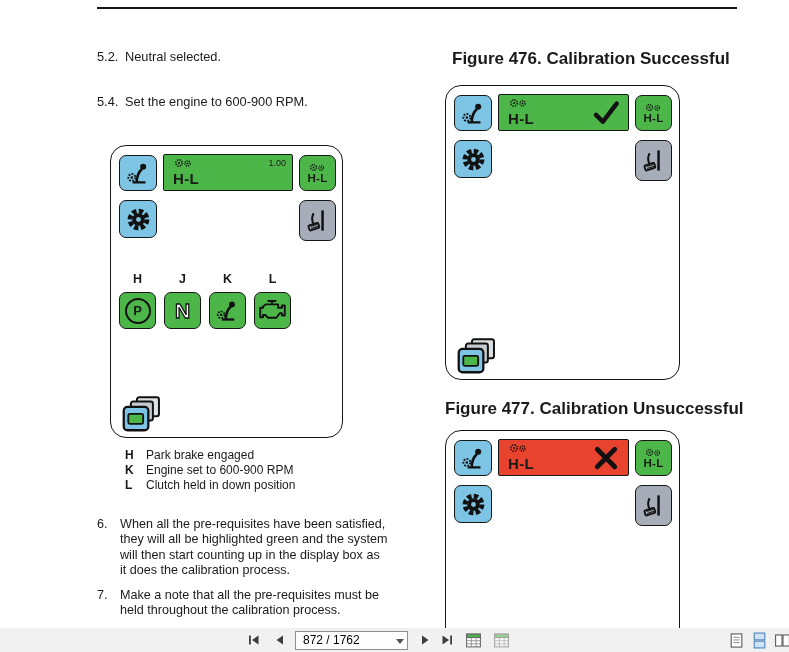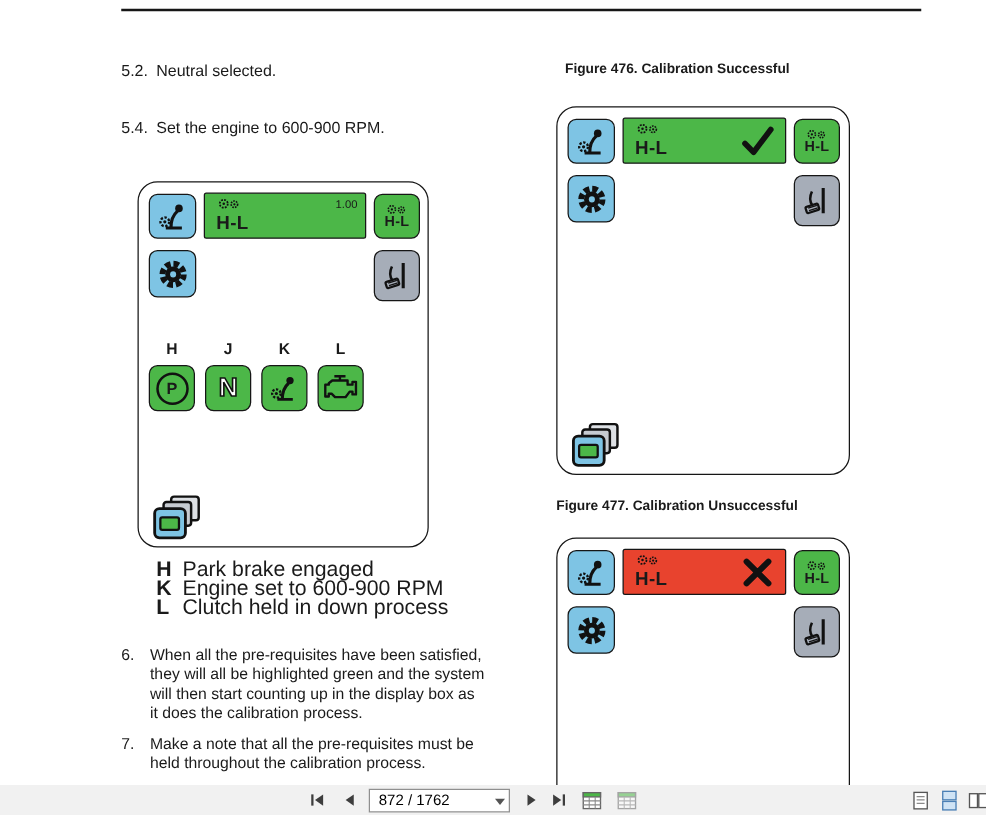--- a/index.html
+++ b/index.html
@@ -3,41 +3,41 @@
 <meta charset="utf-8">
 <style>
   *{margin:0;padding:0;box-sizing:border-box}
   html,body{background:#fff}
   body{font-family:"Liberation Sans",sans-serif;color:#1a1a1a}
   #screen{position:relative;width:789px;height:652px;background:#bef264;overflow:hidden}
   .docarea{position:absolute;left:0;top:0;width:789px;height:628px;overflow:hidden;background:#fff}
   .toprule{position:absolute;left:97px;top:7px;width:640px;height:2px;background:#161616}
   .step{position:absolute;left:97px;font-size:12.8px;white-space:nowrap}
   .snum{display:inline-block;width:28px}
-  .figtitle{position:absolute;font-weight:bold;font-size:11px;white-space:nowrap}
+  .figtitle{position:absolute;font-weight:bold;font-size:17px;white-space:nowrap}
   .panel{position:absolute;border:1.6px solid #161616;border-radius:16px;background:#fff}
   .tile{position:absolute;border:1.5px solid #161616;border-radius:7px;display:flex;align-items:center;justify-content:center;flex-direction:column}
   .tile.blue{background:var(--blue,#7EC4E4)}
   .tile.green{background:var(--green,#4CB748)}
   .tile.gray{background:var(--gray,#A6ADB8)}
   .display{position:absolute;border:1.6px solid #161616;border-radius:2px}
   .display.green{background:var(--green,#4CB748)}
   .display.red{background:var(--red,#E8432E)}
   .cogs{position:absolute;left:10px;top:3px}
   .dlabel{position:absolute;left:9px;bottom:3px;font-size:15px;font-weight:bold;letter-spacing:.3px}
   .dvalue{position:absolute;right:6px;top:3px;font-size:9px}
   .mark{position:absolute;right:7px;top:3px}
   .bcogs{margin-top:1px}
   .blabel{font-size:11.5px;font-weight:bold;line-height:12px;letter-spacing:.2px}
   .letter{position:absolute;width:37px;text-align:center;font-weight:bold;font-size:12.5px}
   .pcircle{width:26px;height:26px;border:2.2px solid #111;border-radius:50%;display:flex;align-items:center;justify-content:center}
   .pletter{font-size:13px;font-weight:bold;line-height:1}
   .nletter{font-size:21px;font-weight:bold;color:#fff;-webkit-text-stroke:1.3px #111;line-height:1}
   .layers{position:absolute}
-  .legend{position:absolute;left:125px;top:448px;font-size:17px;line-height:15.2px}
+  .legend{position:absolute;left:125px;top:448px;font-size:12px;line-height:15.2px}
   .lkey{display:inline-block;width:21px;font-weight:bold}
   .item{position:absolute;left:97px;display:flex;font-size:12.6px;line-height:15.4px}
   .inum{width:23px;flex:none}
   .itext{width:268px}
   .toolbar{position:absolute;left:0;top:628px;width:789px;height:24px;background:#f1f1f1}
   .tbtn{position:absolute;top:3px;width:18px;height:18px;background:transparent;border:none;padding:1px;cursor:pointer}
   .pagebox{position:absolute;left:295px;top:2.5px;width:113px;height:19px;border:1px solid #8f8f8f;background:#fff;display:block}
   .pageinput{position:absolute;left:0;top:0;width:96px;height:17px;border:none;outline:none;font-family:"Liberation Sans",sans-serif;font-size:12px;padding-left:7px;background:transparent}
   .caret{position:absolute;right:3px;top:7px;width:0;height:0;border-left:4px solid transparent;border-right:4px solid transparent;border-top:5px solid #555}
   .ticon{position:absolute;top:3px;width:18px;height:18px;display:flex;align-items:center;justify-content:center;cursor:pointer}
@@ -187,21 +187,21 @@
       </div>
 
       <svg class="layers" style="left:10px;top:249px" width="41" height="38" viewBox="0 0 27 25">
           <use href="#sym-layers"></use>
         </svg>
     </div>
 
     <div class="legend">
       <div><span class="lkey">H</span><span>Park brake engaged</span></div>
       <div><span class="lkey">K</span><span>Engine set to 600-900 RPM</span></div>
-      <div><span class="lkey">L</span><span>Clutch held in down process</span></div>
+      <div><span class="lkey">L</span><span>Clutch held in down position</span></div>
     </div>
 
     <div class="item" style="top:517px">
       <span class="inum">6.</span>
       <div class="itext">When all the pre-requisites have been satisfied, they will all be highlighted green and the system will then start counting up in the display box as it does the calibration process.</div>
     </div>
     <div class="item" style="top:588px">
       <span class="inum">7.</span>
       <div class="itext">Make a note that all the pre-requisites must be held throughout the calibration process.</div>
     </div>

